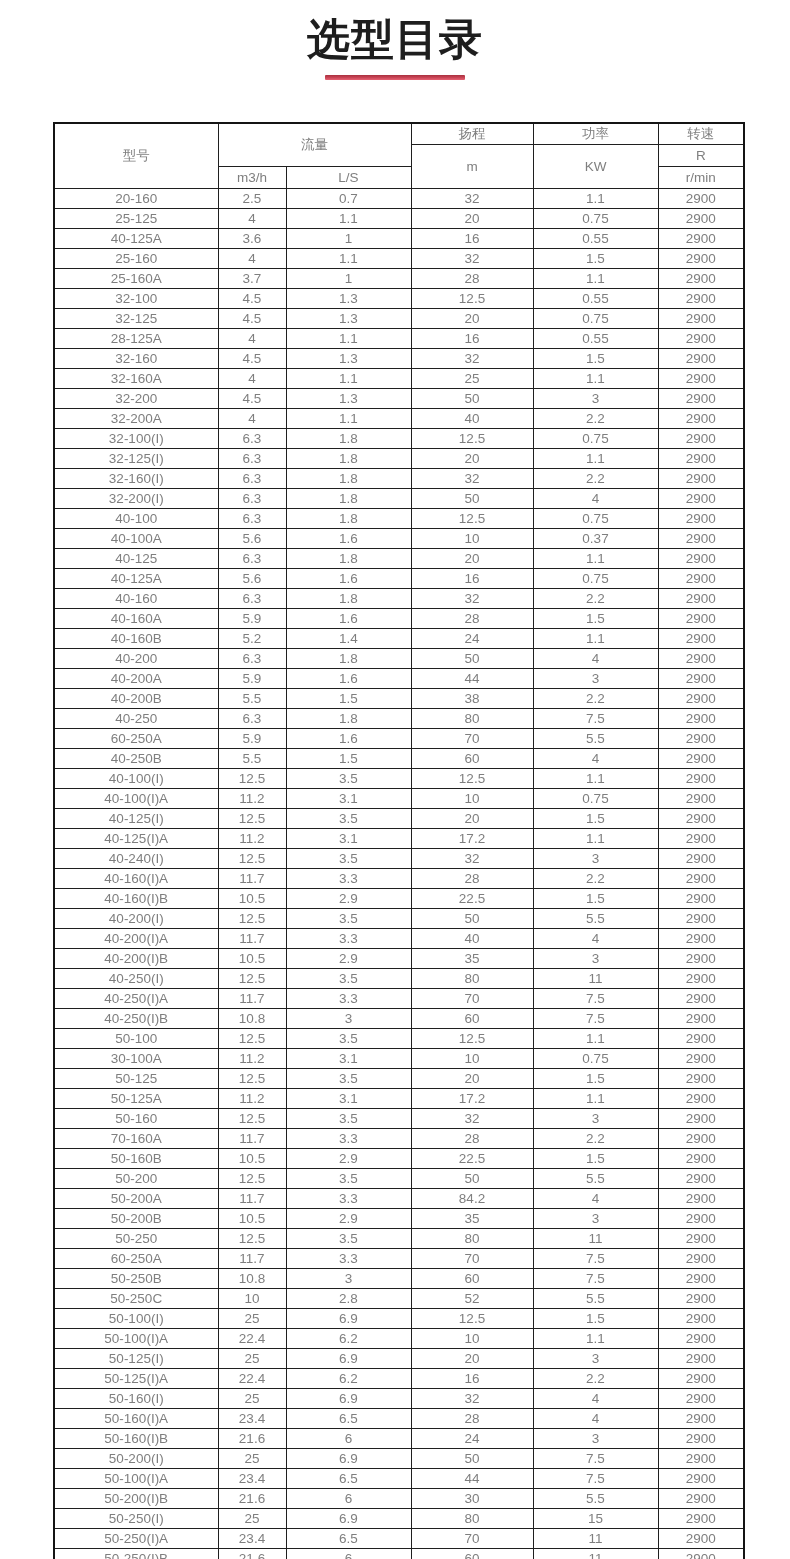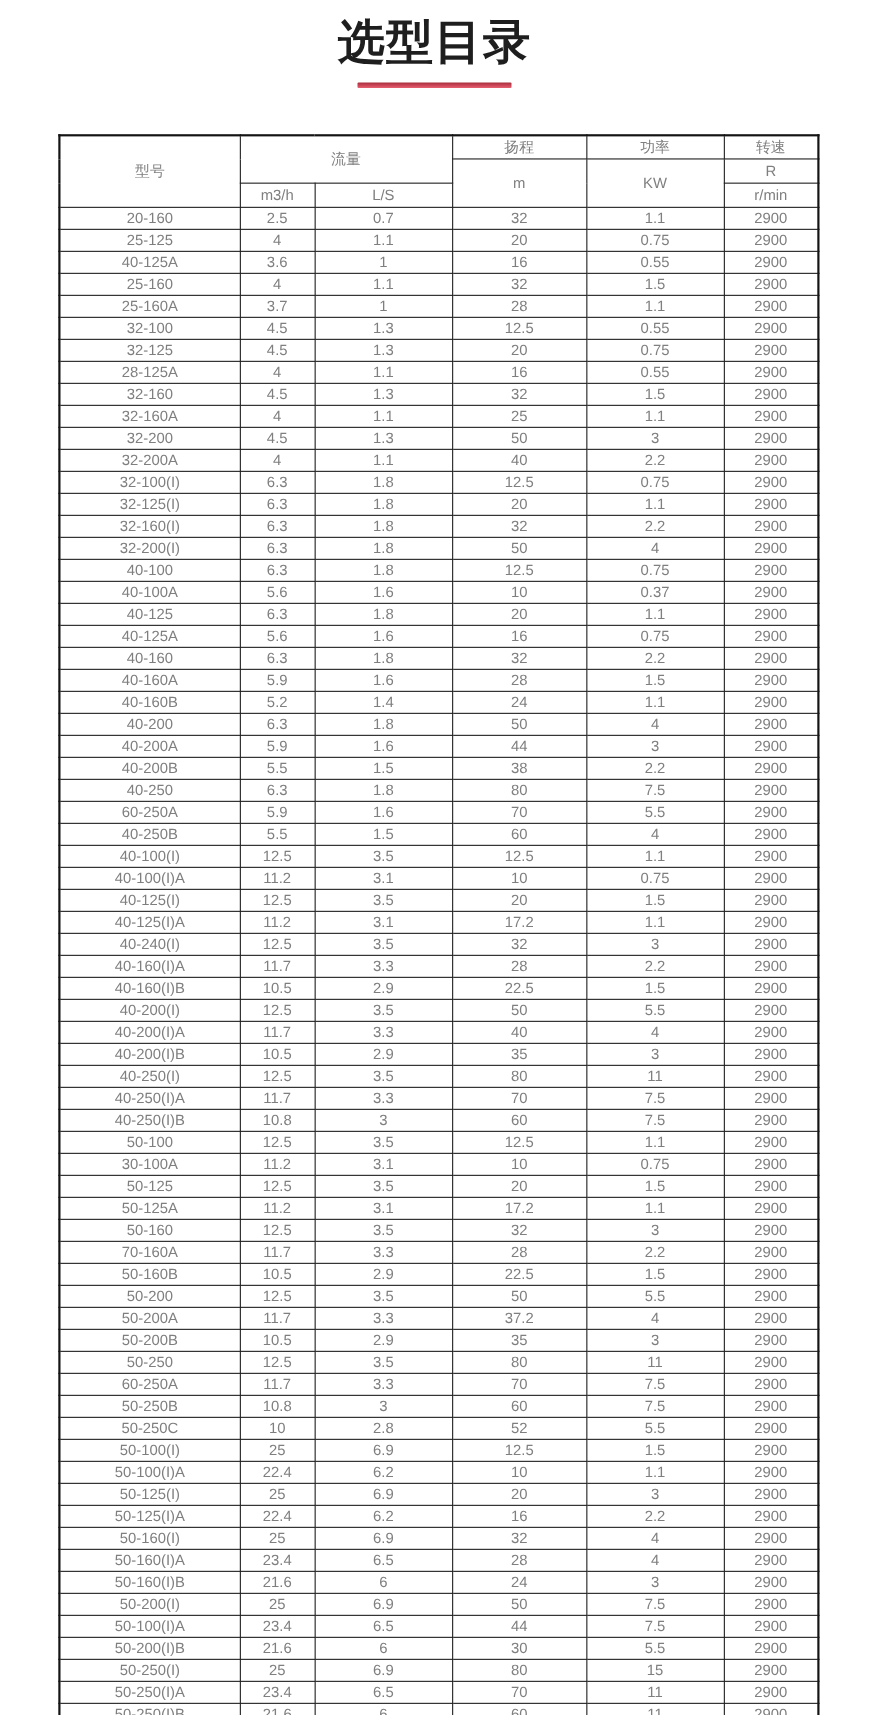--- a/index.html
+++ b/index.html
@@ -474,21 +474,21 @@
           <td>12.5</td>
           <td>3.5</td>
           <td>50</td>
           <td>5.5</td>
           <td>2900</td>
         </tr>
         <tr>
           <td>50-200A</td>
           <td>11.7</td>
           <td>3.3</td>
-          <td>37.2</td>
+          <td>84.2</td>
           <td>4</td>
           <td>2900</td>
         </tr>
         <tr>
           <td>50-200B</td>
           <td>10.5</td>
           <td>2.9</td>
           <td>35</td>
           <td>3</td>
           <td>2900</td>

